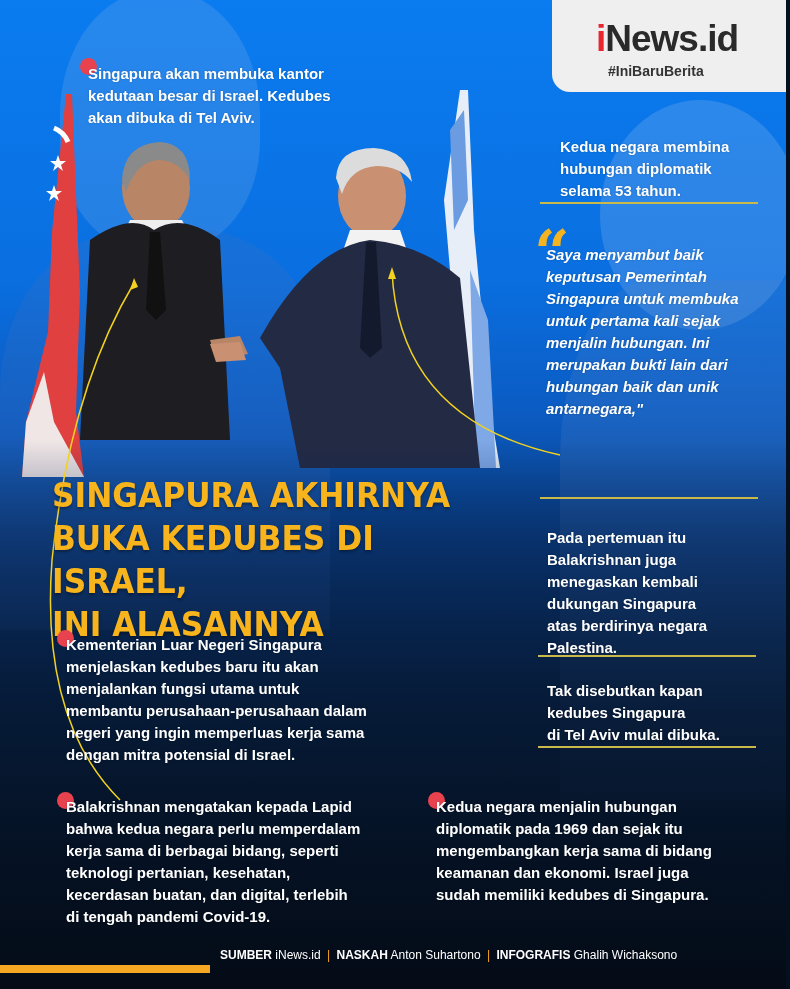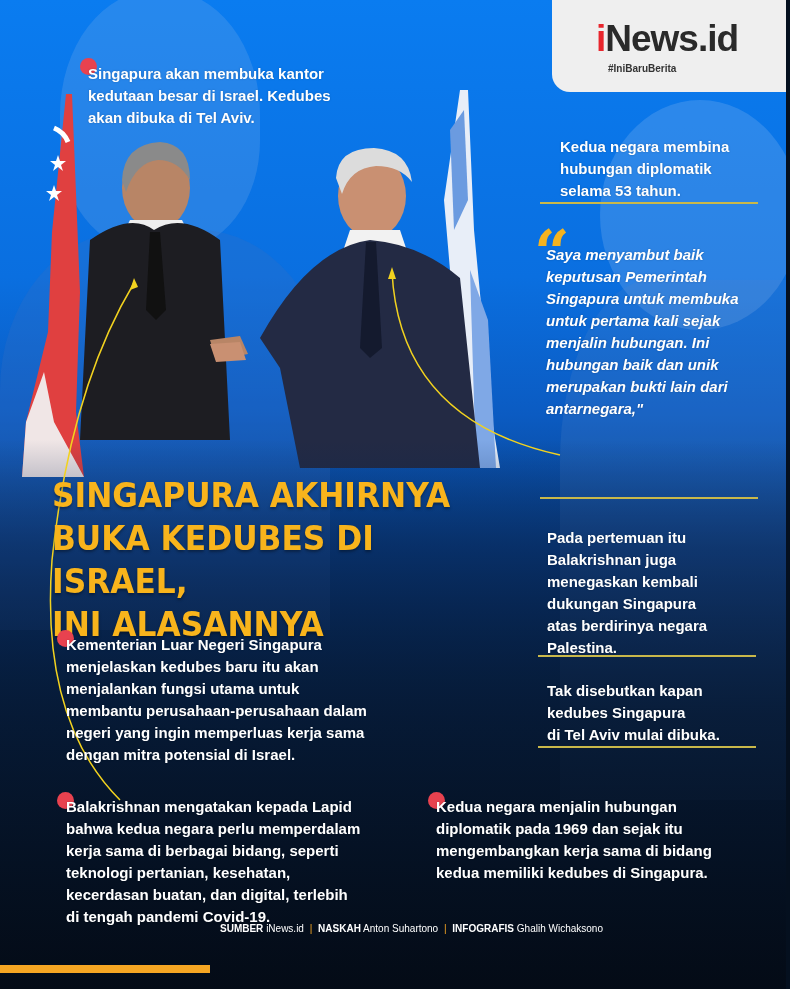--- a/index.html
+++ b/index.html
@@ -38,42 +38,42 @@
   .logo-card {
     position: absolute; left: 552px; top: 0; width: 250px; height: 92px;
     background: #efefef; border-bottom-left-radius: 18px;
   }
   .logo-text {
     position: absolute; left: 44px; top: 18px; font-weight: bold; font-size: 37px;
     letter-spacing: -1px; color: #2a2a2a;
   }
   .logo-text .i { color: #e8262d; }
   .logo-tag {
-    position: absolute; left: 56px; top: 63px; font-size: 10px; font-weight: bold; color: #333;
+    position: absolute; left: 56px; top: 63px; font-size: 14px; font-weight: bold; color: #333;
   }
   
   .txt { position: absolute; font-weight: bold; font-size: 15px; line-height: 22px; color: #fff; text-shadow: 0 0 2px rgba(0,0,0,0.25); }
   .dot {
     position: absolute; width: 17px; height: 17px; border-radius: 50%; background: #e8424f;
   }
   .rule { position: absolute; height: 2px; background: #c9b84a; }
   .headline {
     position: absolute; left: 52px; top: 474px; width: 440px;
     font-family: "DejaVu Sans", sans-serif; font-weight: bold; font-size: 34px; line-height: 43px;
     color: #f8b41c; letter-spacing: 0px; transform: scaleX(0.92); transform-origin: left top;
     text-shadow: 0 2px 3px rgba(0,0,0,0.35);
   }
   .quote-mark {
     position: absolute; left: 534px; top: 222px; font-family: "DejaVu Serif", serif;
     font-size: 62px; line-height: 62px; color: #f4b320; font-weight: bold;
   }
   .quote { font-style: italic; }
   .footer-bar { position: absolute; left: 0; top: 965px; width: 210px; height: 8px; background: #f5a623; }
   .footer {
-    position: absolute; left: 220px; top: 923px; font-size: 10px; color: #fff; white-space: nowrap; text-align: right;
+    position: absolute; left: 220px; top: 948px; font-size: 12px; color: #fff; white-space: nowrap; text-align: right;
   }
   .footer b { font-weight: bold; }
   .footer .sep { color: #f5a623; margin: 0 3px; }
   .footer .v { font-weight: normal; }
   svg.overlay { position: absolute; left: 0; top: 0; }
 </style>
 </head>
 <body>
 
 <div class="canvas">
@@ -143,22 +143,22 @@
   </div>
   <div class="rule" style="left:540px;top:202px;width:218px"></div>
 
   <div class="quote-mark">“</div>
   <div class="txt quote" style="left:546px;top:244px">
     <div>Saya menyambut baik</div>
     <div>keputusan Pemerintah</div>
     <div>Singapura untuk membuka</div>
     <div>untuk pertama kali sejak</div>
     <div>menjalin hubungan. Ini</div>
+    <div>merupakan bukti lain dari</div>
     <div>hubungan baik dan unik</div>
-    <div>merupakan bukti lain dari</div>
     <div>antarnegara,"</div>
   </div>
 
   <div class="rule" style="left:540px;top:497px;width:218px"></div>
 
   <div class="txt" style="left:547px;top:527px">
     <div>Pada pertemuan itu</div>
     <div>Balakrishnan juga</div>
     <div>menegaskan kembali</div>
     <div>dukungan Singapura</div>
@@ -198,21 +198,22 @@
     <div>teknologi pertanian, kesehatan,</div>
     <div>kecerdasan buatan, dan digital, terlebih</div>
     <div>di tengah pandemi Covid-19.</div>
   </div>
 
   <div class="dot" style="left:428px;top:792px"></div>
   <div class="txt" style="left:436px;top:796px">
     <div>Kedua negara menjalin hubungan</div>
     <div>diplomatik pada 1969 dan sejak itu</div>
     <div>mengembangkan kerja sama di bidang</div>
-    <div>kedua memiliki kedubes di Singapura.</div>
+    <div>keamanan dan ekonomi. Israel juga</div>
+    <div>sudah memiliki kedubes di Singapura.</div>
   </div>
 
   <div class="footer-bar"></div>
   <div class="footer">
     <b>SUMBER</b>
     <span class="v">iNews.id</span>
     <span class="sep">|</span>
     <b>NASKAH</b>
     <span class="v">Anton Suhartono</span>
     <span class="sep">|</span>

